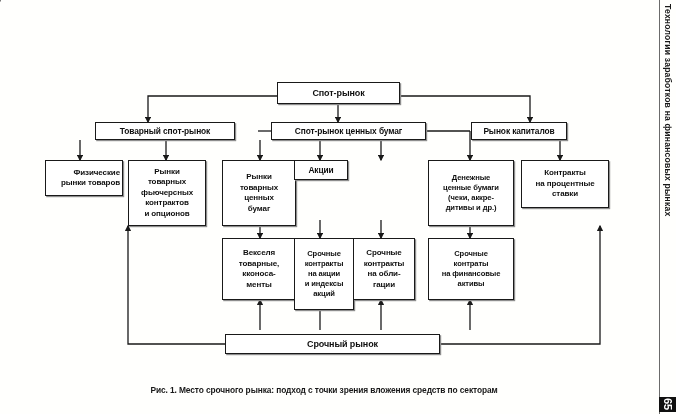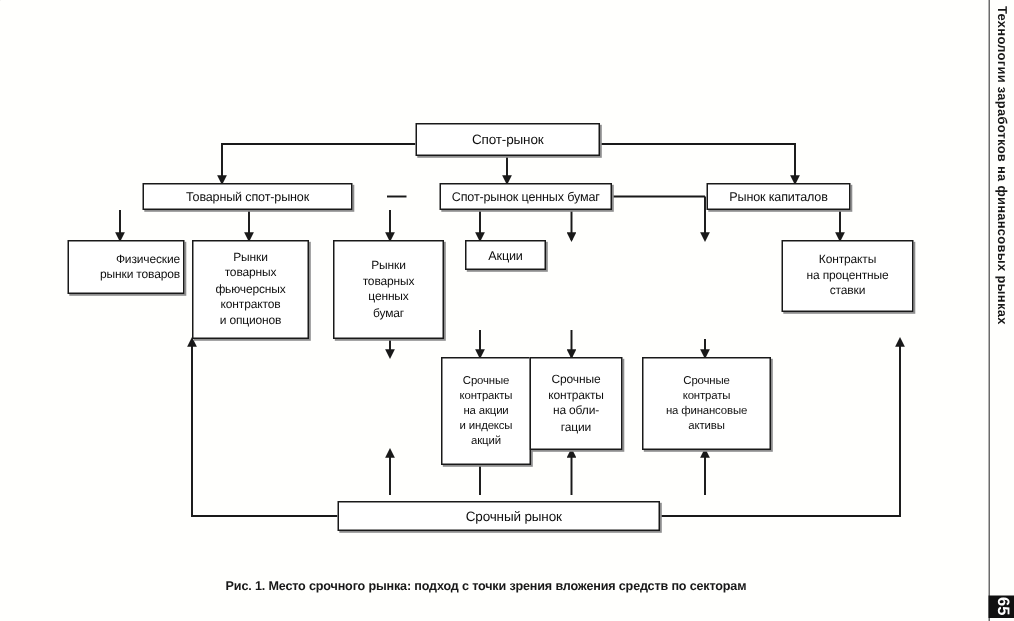--- a/index.html
+++ b/index.html
@@ -46,21 +46,21 @@
   }
   
   #diagram{position:absolute;left:0;top:0;width:648px;height:380px;}
   .box{
     position:absolute;
     box-sizing:border-box;
     border:1px solid #1b1b1b;
     background:#ffffff;
     display:flex;align-items:center;justify-content:center;
     text-align:center;
-    font-weight:normal;
+    font-weight:bold;
     color:#101010;
     letter-spacing:-.1px;
     box-shadow:1.2px 1.2px 0 #8e8e8e;
   }
   .box span{display:block;width:100%;padding:0 2px;}
   .t1{font-size:9px;}
   .t2{font-size:8.4px;}
   .t3{font-size:8px;line-height:10.5px;}
   .t3s{font-size:7.6px;line-height:10px;}
   .caption{
@@ -126,43 +126,49 @@
       </g>
     </svg>
 
     <div class="box t1" style="left:277px;top:82px;width:123px;height:22px;">
       <span>Спот-рынок</span>
     </div>
 
     <div class="box t2" style="left:55px;top:122px;width:140px;height:18px;margin-left:40px;">
       <span>Товарный спот-рынок</span>
     </div>
-    <div class="box t2" style="left:271px;top:122px;width:115px;height:18px;margin-left:22px;">
+    <div class="box t2" style="left:271px;top:122px;width:155px;height:18px;">
       <span>Спот-рынок ценных бумаг</span>
     </div>
     <div class="box t2" style="left:471px;top:122px;width:96px;height:18px;">
       <span>Рынок капиталов</span>
     </div>
 
     <div class="box t3" style="left:45px;top:160px;width:78px;height:36px;text-align:right;">
       <span>Физические<br>рынки товаров</span>
     </div>
     <div class="box t3" style="left:128px;top:160px;width:78px;height:66px;">
       <span>Рынки<br>товарных<br>фьючерсных<br>контрактов<br>и опционов</span>
     </div>
     <div class="box t3" style="left:222px;top:160px;width:74px;height:66px;">
       <span>Рынки<br>товарных<br>ценных<br>бумаг</span>
     </div>
-    <div class="box t2" style="left:294px;top:160px;width:54px;height:20px;margin-left:16px;">
+    <div class="box t2" style="left:294px;top:160px;width:54px;height:20px;">
       <span>Акции</span>
+    </div>
+    <div class="box t3s" style="left:428px;top:160px;width:86px;height:66px;">
+      <span>Денежные<br>ценные бумаги<br>(чеки, аккре-<br>дитивы и др.)</span>
     </div>
     <div class="box t3" style="left:521px;top:160px;width:88px;height:48px;">
       <span>Контракты<br>на процентные<br>ставки</span>
     </div>
 
+    <div class="box t3" style="left:222px;top:238px;width:74px;height:62px;">
+      <span>Векселя<br>товарные,<br>кконоса-<br>менты</span>
+    </div>
     <div class="box t3s" style="left:294px;top:238px;width:60px;height:72px;">
       <span>Срочные<br>контракты<br>на акции<br>и индексы<br>акций</span>
     </div>
     <div class="box t3" style="left:353px;top:238px;width:62px;height:62px;">
       <span>Срочные<br>контракты<br>на обли-<br>гации</span>
     </div>
     <div class="box t3s" style="left:428px;top:238px;width:86px;height:62px;">
       <span>Срочные<br>контраты<br>на финансовые<br>активы</span>
     </div>
 

